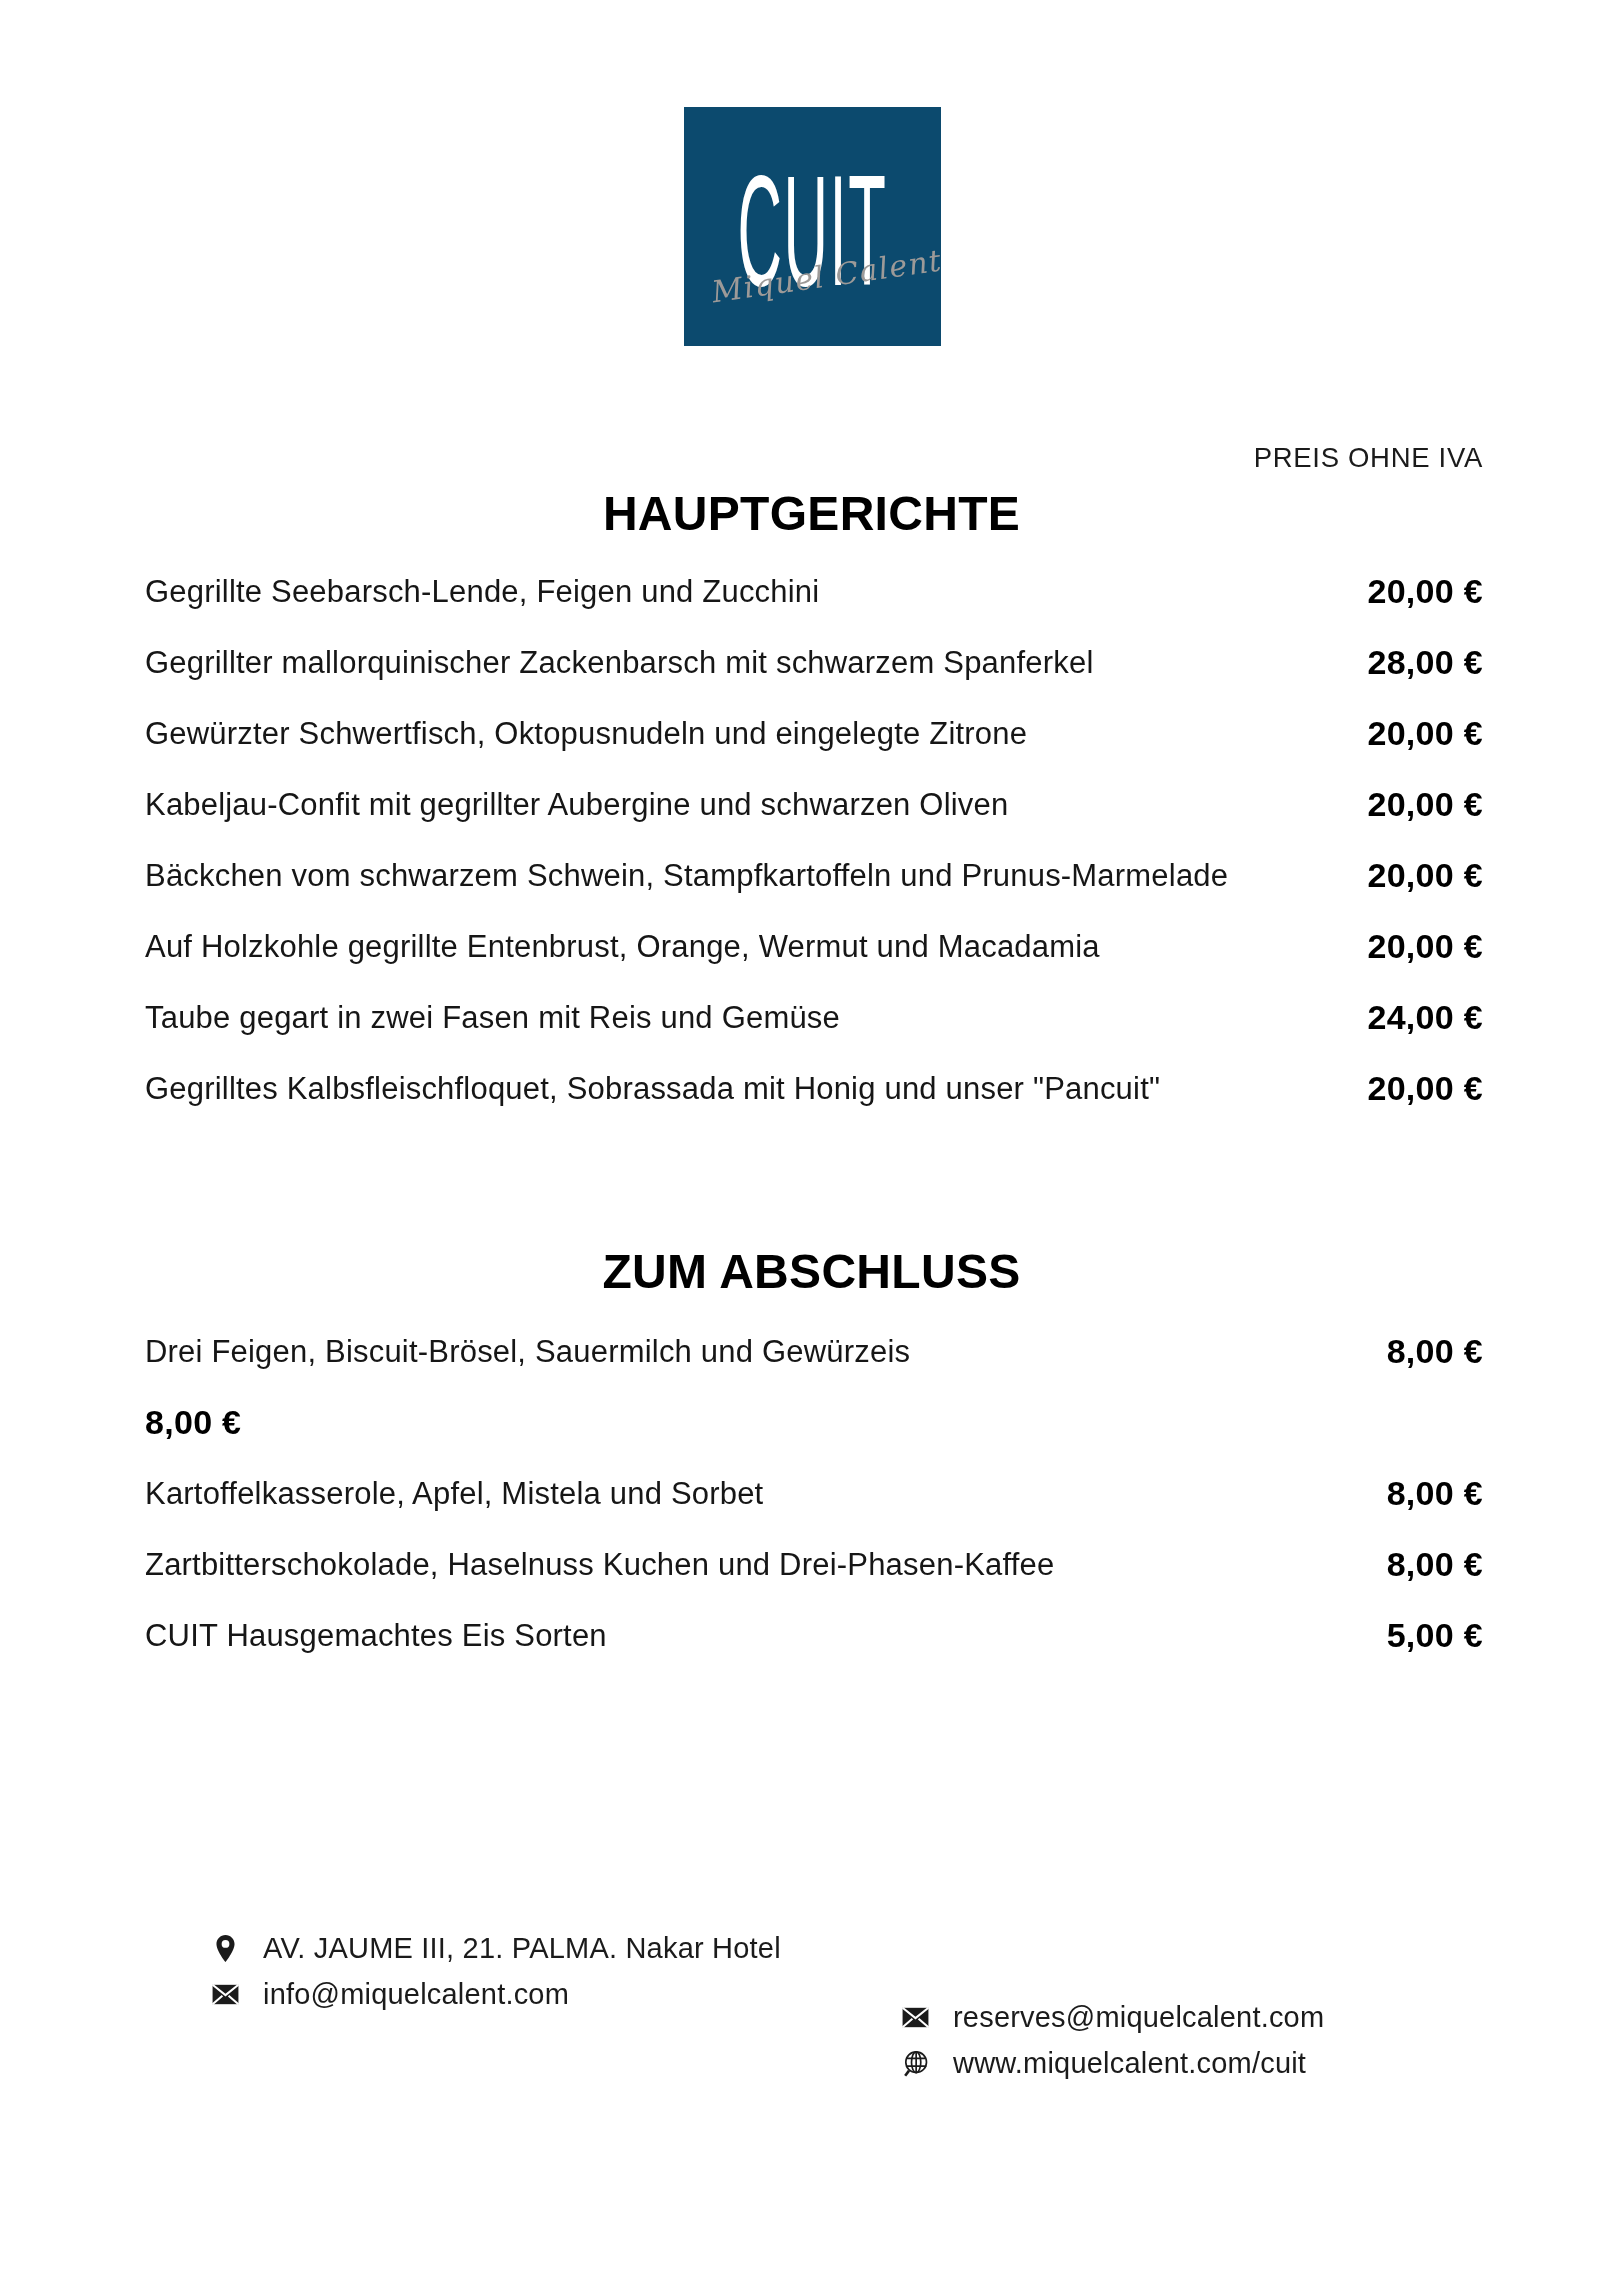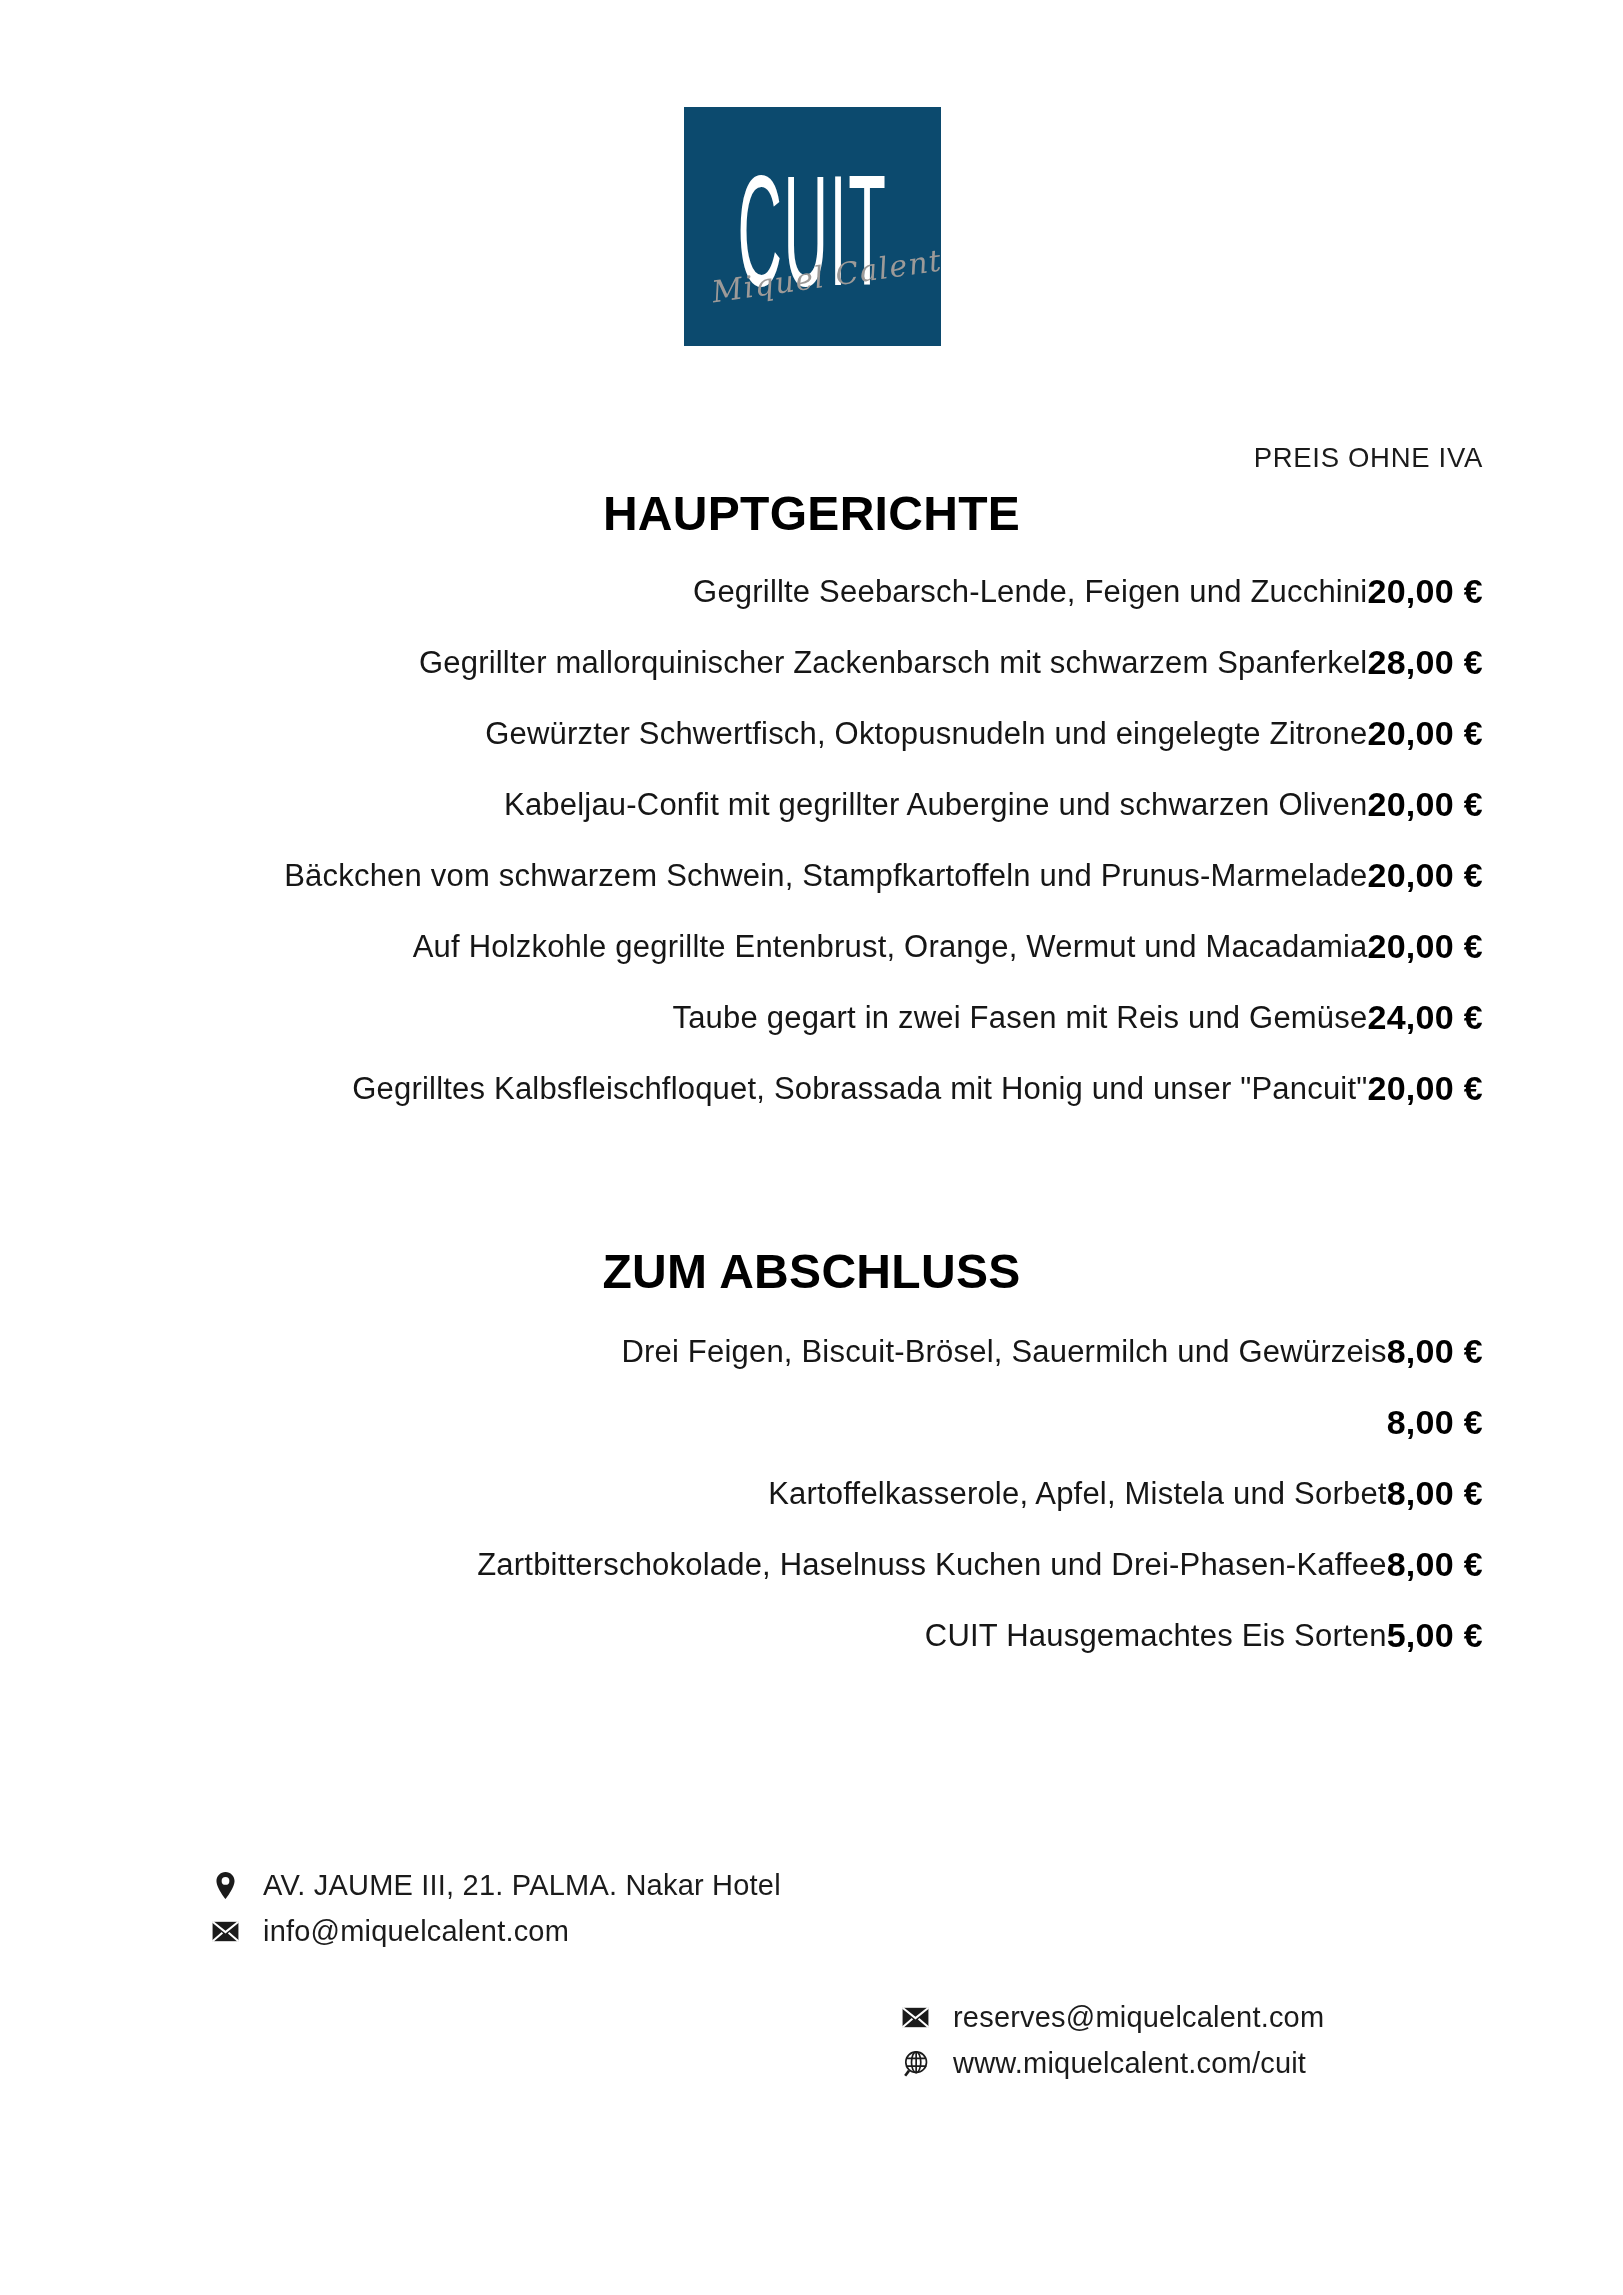--- a/index.html
+++ b/index.html
@@ -58,36 +58,36 @@
   .section-title.desserts{ top:1248px; }
 
   
   .menu-list {
     position:absolute; left:145px; right:140px;
   }
   .menu-list.mains    { top:556px; }
   .menu-list.desserts { top:1316px; }
   .menu-row {
     height:71px;
-    display:flex; justify-content:flex-end; align-items:center;
+    display:flex; justify-content:space-between; align-items:center;
   }
   .menu-item-name {
     font-size:31px; font-weight:400; color:#161616;
     letter-spacing:0.2px;
     white-space:nowrap;
   }
   .menu-item-price {
     font-size:34px; font-weight:700; color:#000000;
     letter-spacing:0.3px;
     white-space:nowrap;
   }
 
   
   .footer-col { position:absolute; }
-  .footer-col.left  { left:208px;  top:1862px; }
+  .footer-col.left  { left:208px;  top:1925px; }
   .footer-col.right { left:898px; top:1994px; }
   .footer-row {
     height:46px;
     display:flex; align-items:center;
   }
   .footer-icon {
     width:34px; height:34px;
     flex:0 0 34px;
     display:flex; align-items:center; justify-content:center;
     margin-right:21px;

